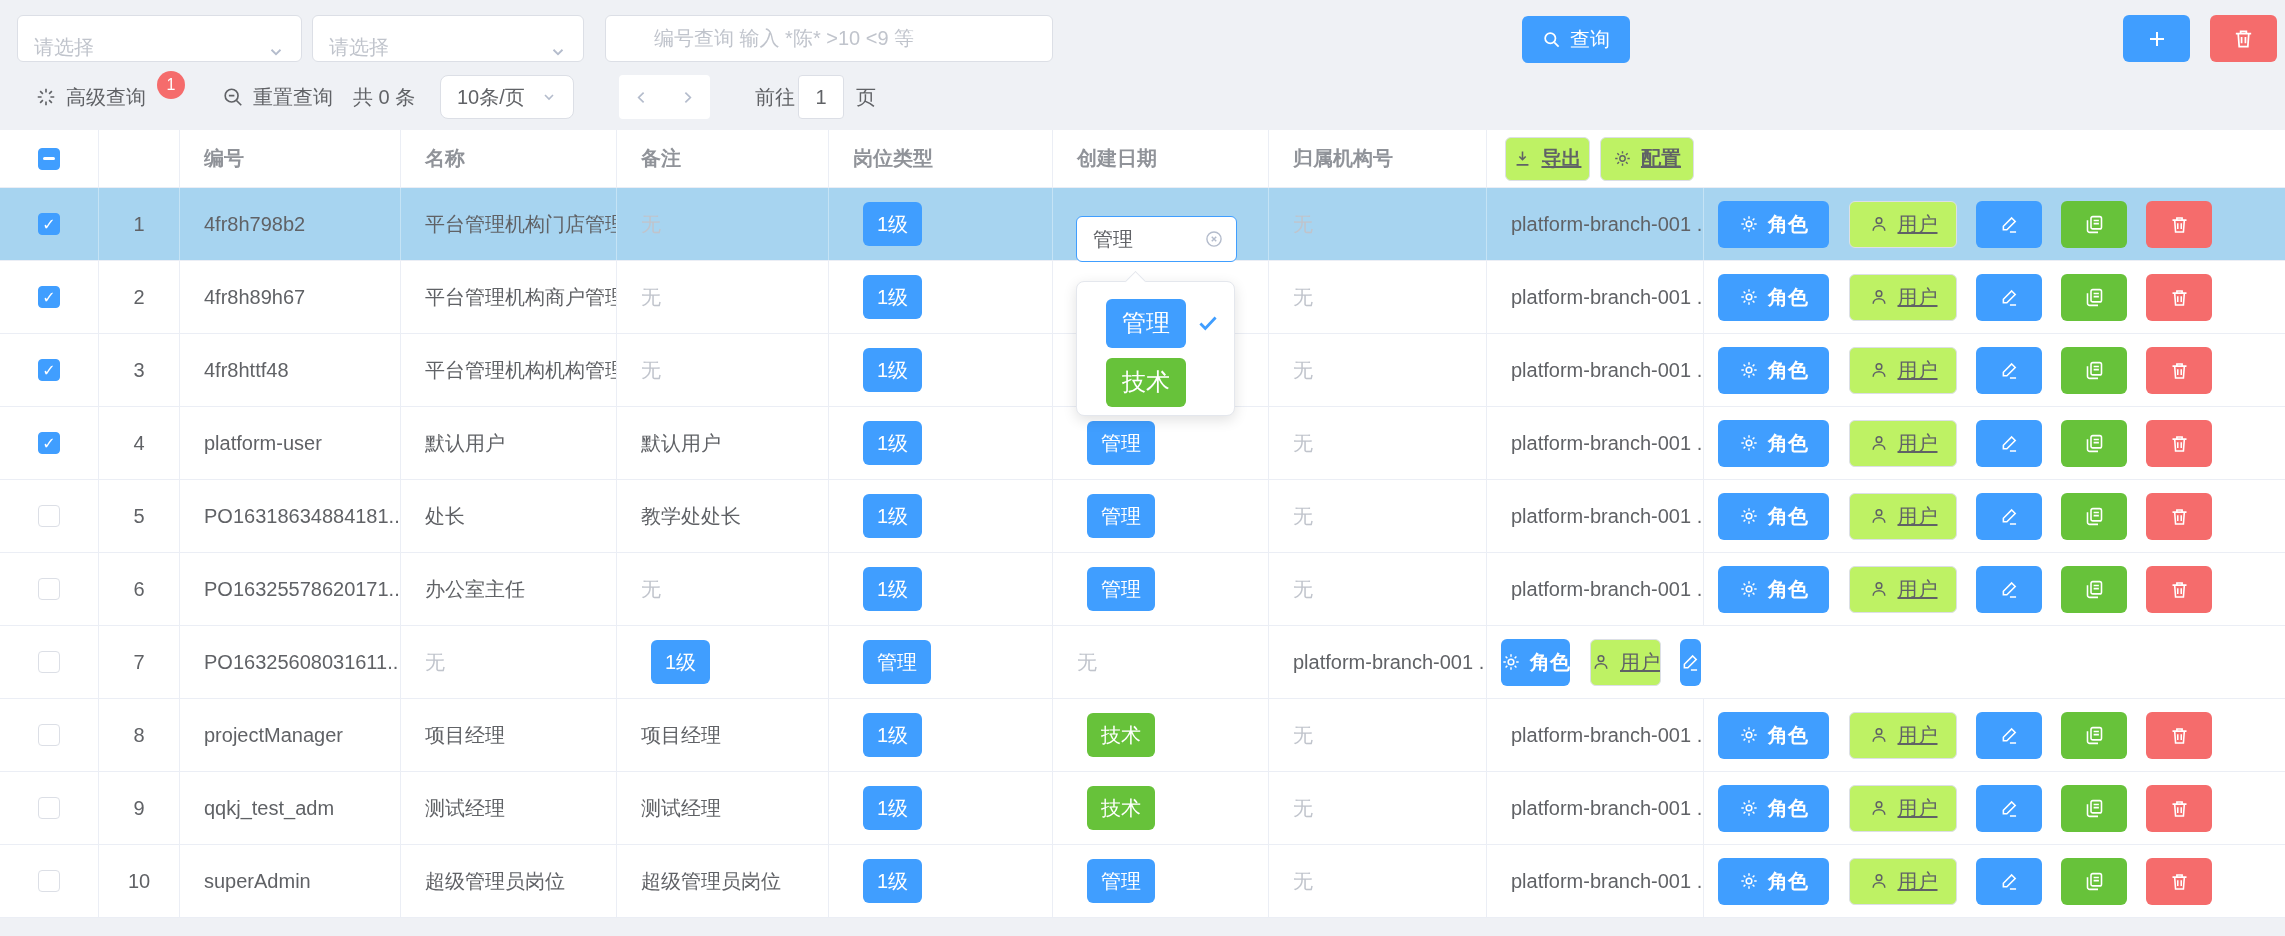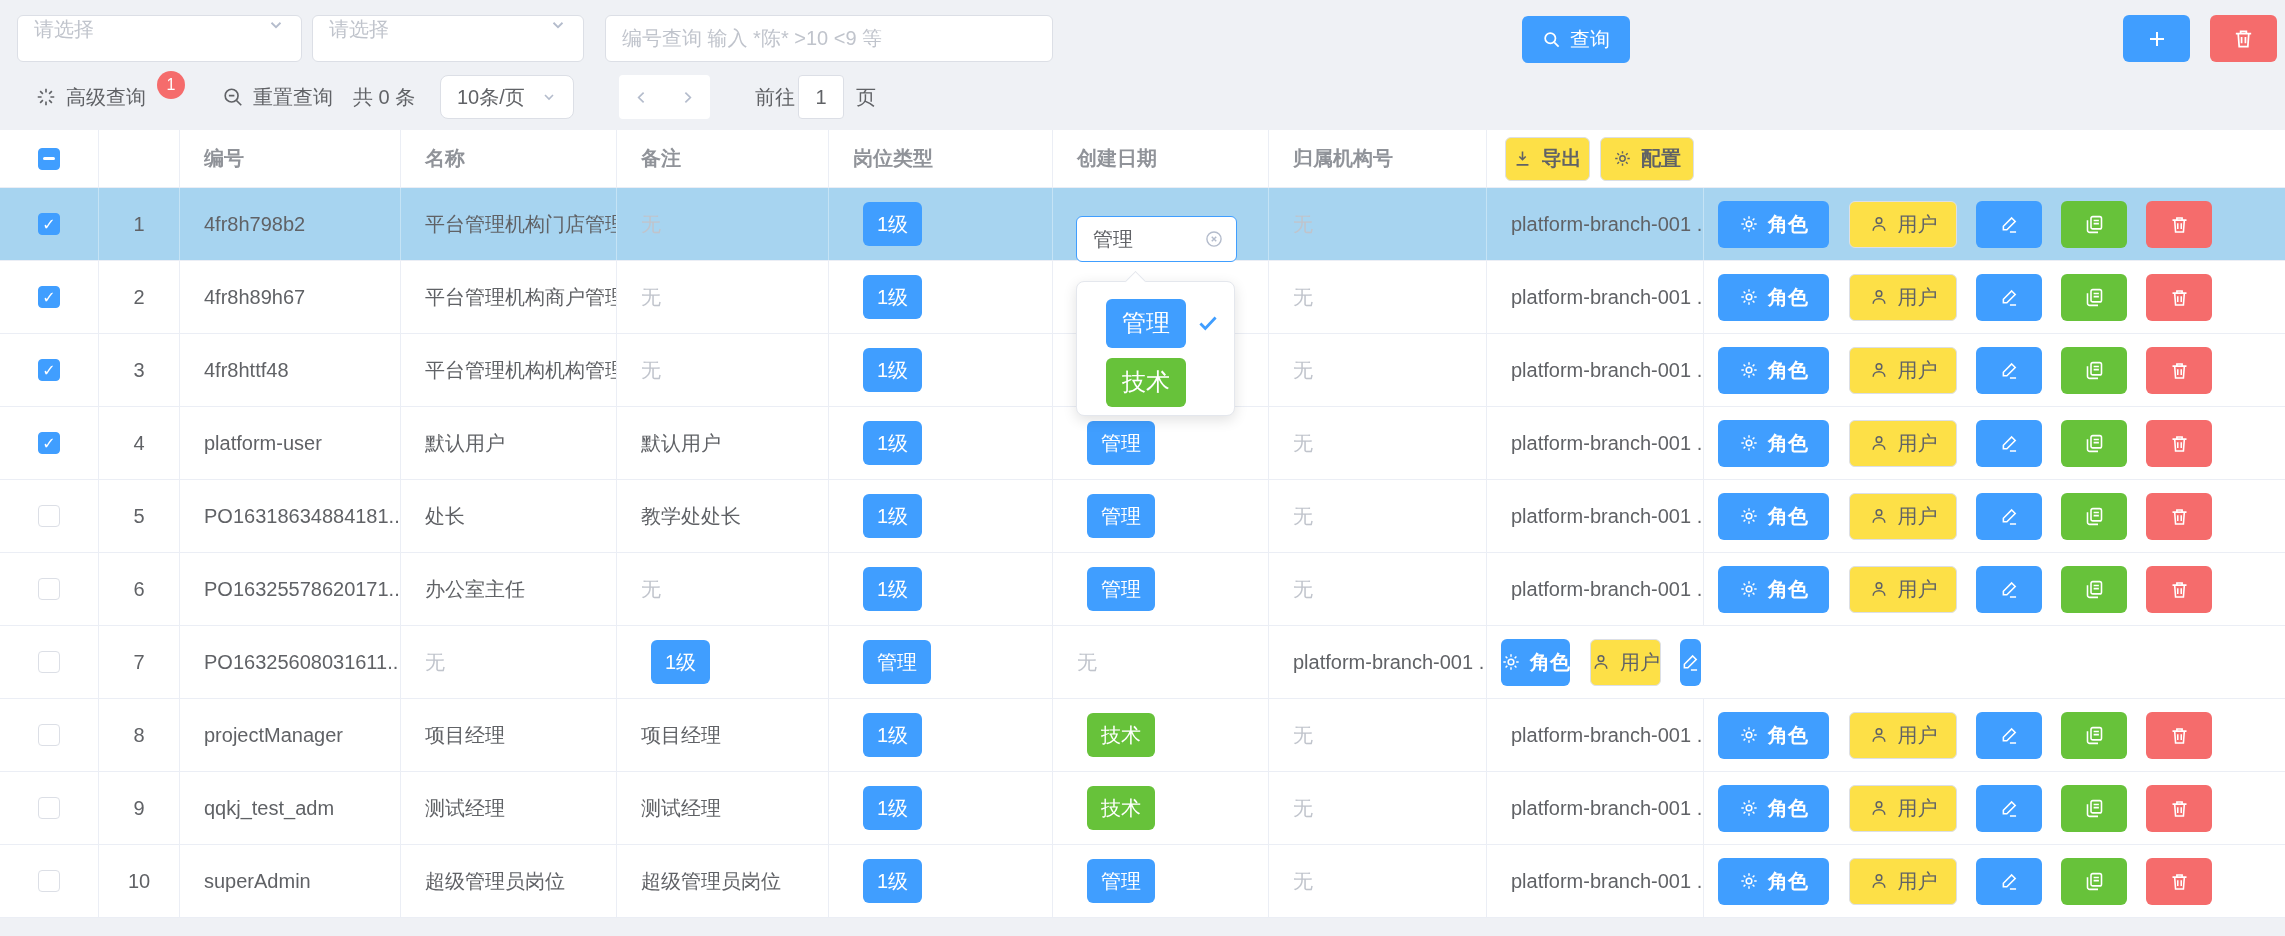--- a/index.html
+++ b/index.html
@@ -2,30 +2,30 @@
 <html><head>
 <meta charset="utf-8">
 <style>
   * { margin:0; padding:0; box-sizing:border-box; }
   html,body { width:2285px; height:936px; overflow:hidden; }
   body { font-family:"Liberation Sans","DejaVu Sans",sans-serif; font-size:20px; color:#606266; background:#eff1f5; }
   .page { position:relative; width:2285px; height:936px; overflow:hidden; }
 
   
   .abs { position:absolute; }
-  .sel, .inp { background:#fff; border:1px solid #dcdfe6; border-radius:6px; height:47px; display:flex; align-items:flex-start; padding:0 16px; }
+  .sel, .inp { background:#fff; border:1px solid #dcdfe6; border-radius:6px; height:47px; display:flex; align-items:flex-end; padding:0 16px; }
   .sel { justify-content:space-between; cursor:pointer; }
   .placeholder { color:#c0c4cc; overflow:hidden; white-space:nowrap; }
   .chev { color:#b4bccc; flex:0 0 auto; }
-  input.text-input { width:100%; height:100%; border:none; outline:none; font:inherit; color:#0369a1; background:transparent; }
+  input.text-input { width:100%; height:100%; border:none; outline:none; font:inherit; color:#0369a1; background:transparent;margin-left:32px; }
   input.text-input::placeholder { color:#c0c4cc; }
   .btn { border:none; border-radius:6px; cursor:pointer; font:inherit; display:flex; align-items:center; justify-content:center; gap:9px; }
   .btn-primary { background:#409EFF; color:#fff; }
   .btn-danger  { background:#F56C6C; color:#fff; }
-  .btn-plain   { background:#fde047; color:#606266; border:1px solid #dcdfe6; }
+  .btn-plain   { background:#bef264; color:#606266; border:1px solid #dcdfe6;text-decoration:underline; }
 
   
   .qrow { position:absolute; top:75px; height:44px; display:flex; align-items:center; }
   .linkish { display:flex; align-items:center; gap:9px; cursor:pointer; color:#606266; }
   .badge { display:inline-flex; align-items:center; justify-content:center; min-width:28px; height:28px; border-radius:14px; background:#F56C6C; color:#fff; font-size:16px; position:relative; top:-12px; margin-left:2px; }
   .pagesize { width:134px; height:44px; border-radius:8px; }
   .pager { background:#fff; border-radius:4px; width:91px; height:44px; display:flex; align-items:center; justify-content:space-around; }
   .pager .pg { color:#b4bccc; cursor:pointer; display:flex; align-items:center; }
   .goto-input { width:46px; height:44px; background:#fff; border:1px solid #dcdfe6; border-radius:4px; text-align:center; font:inherit; color:#606266; outline:none; }
 

